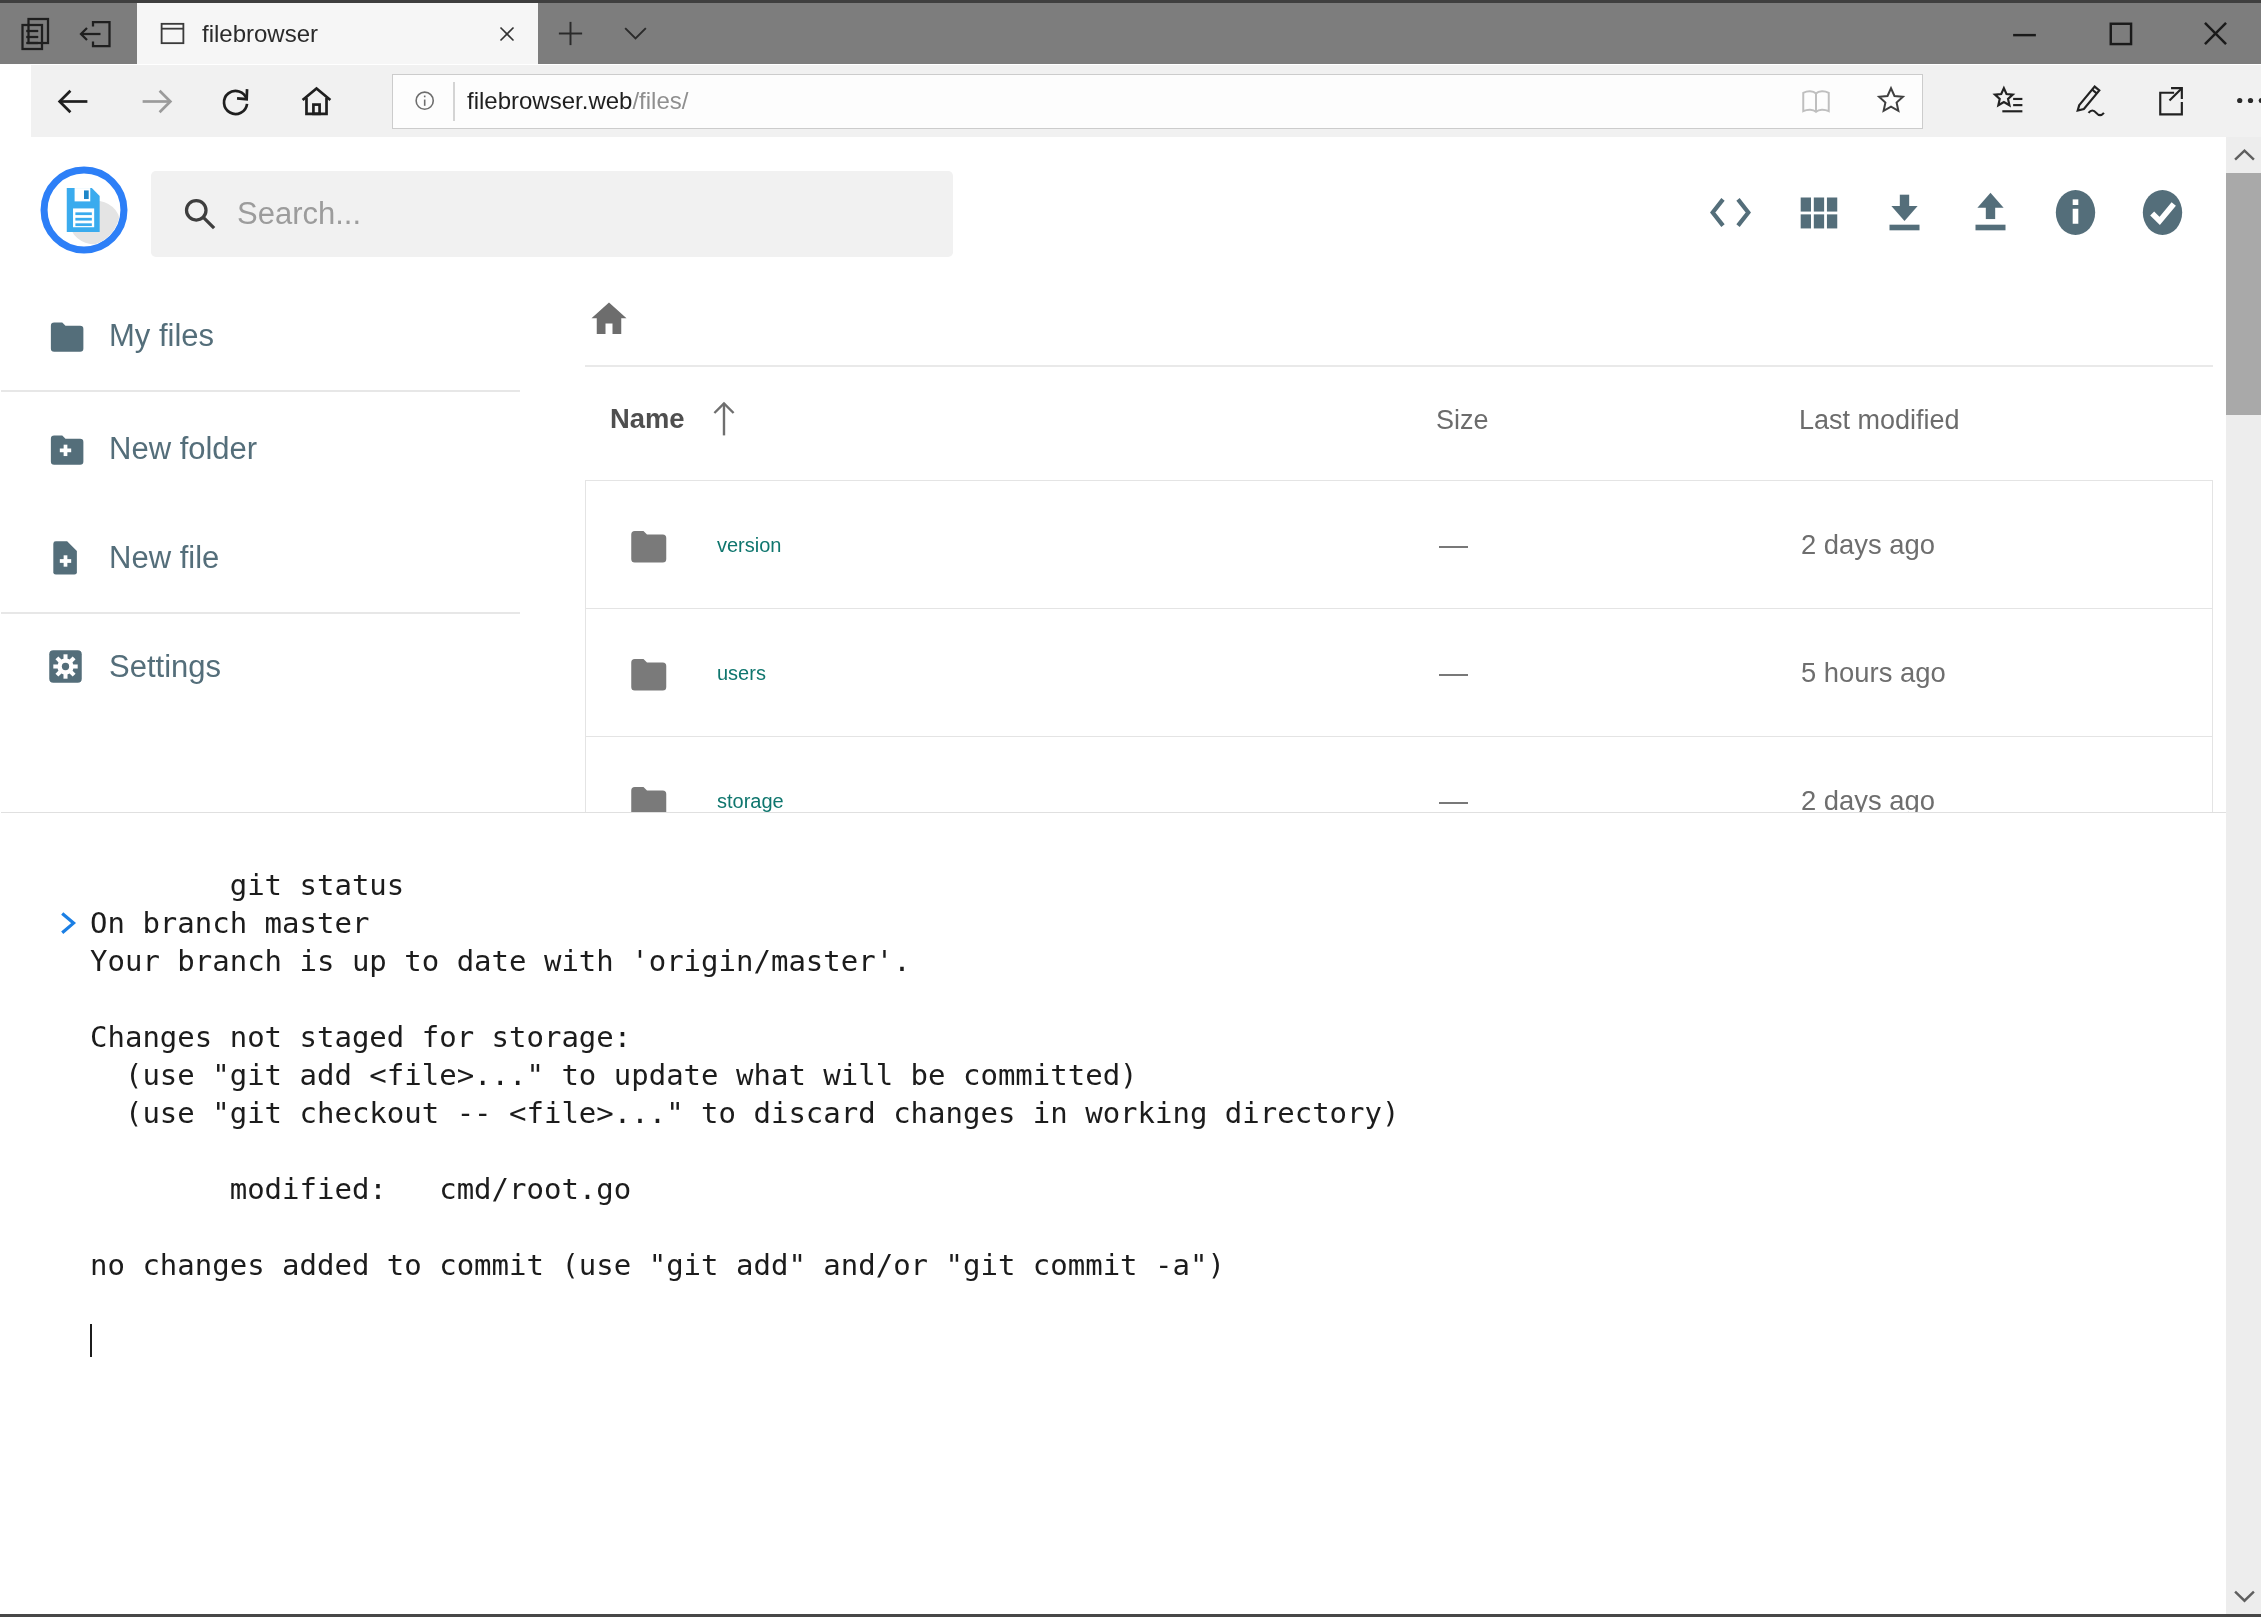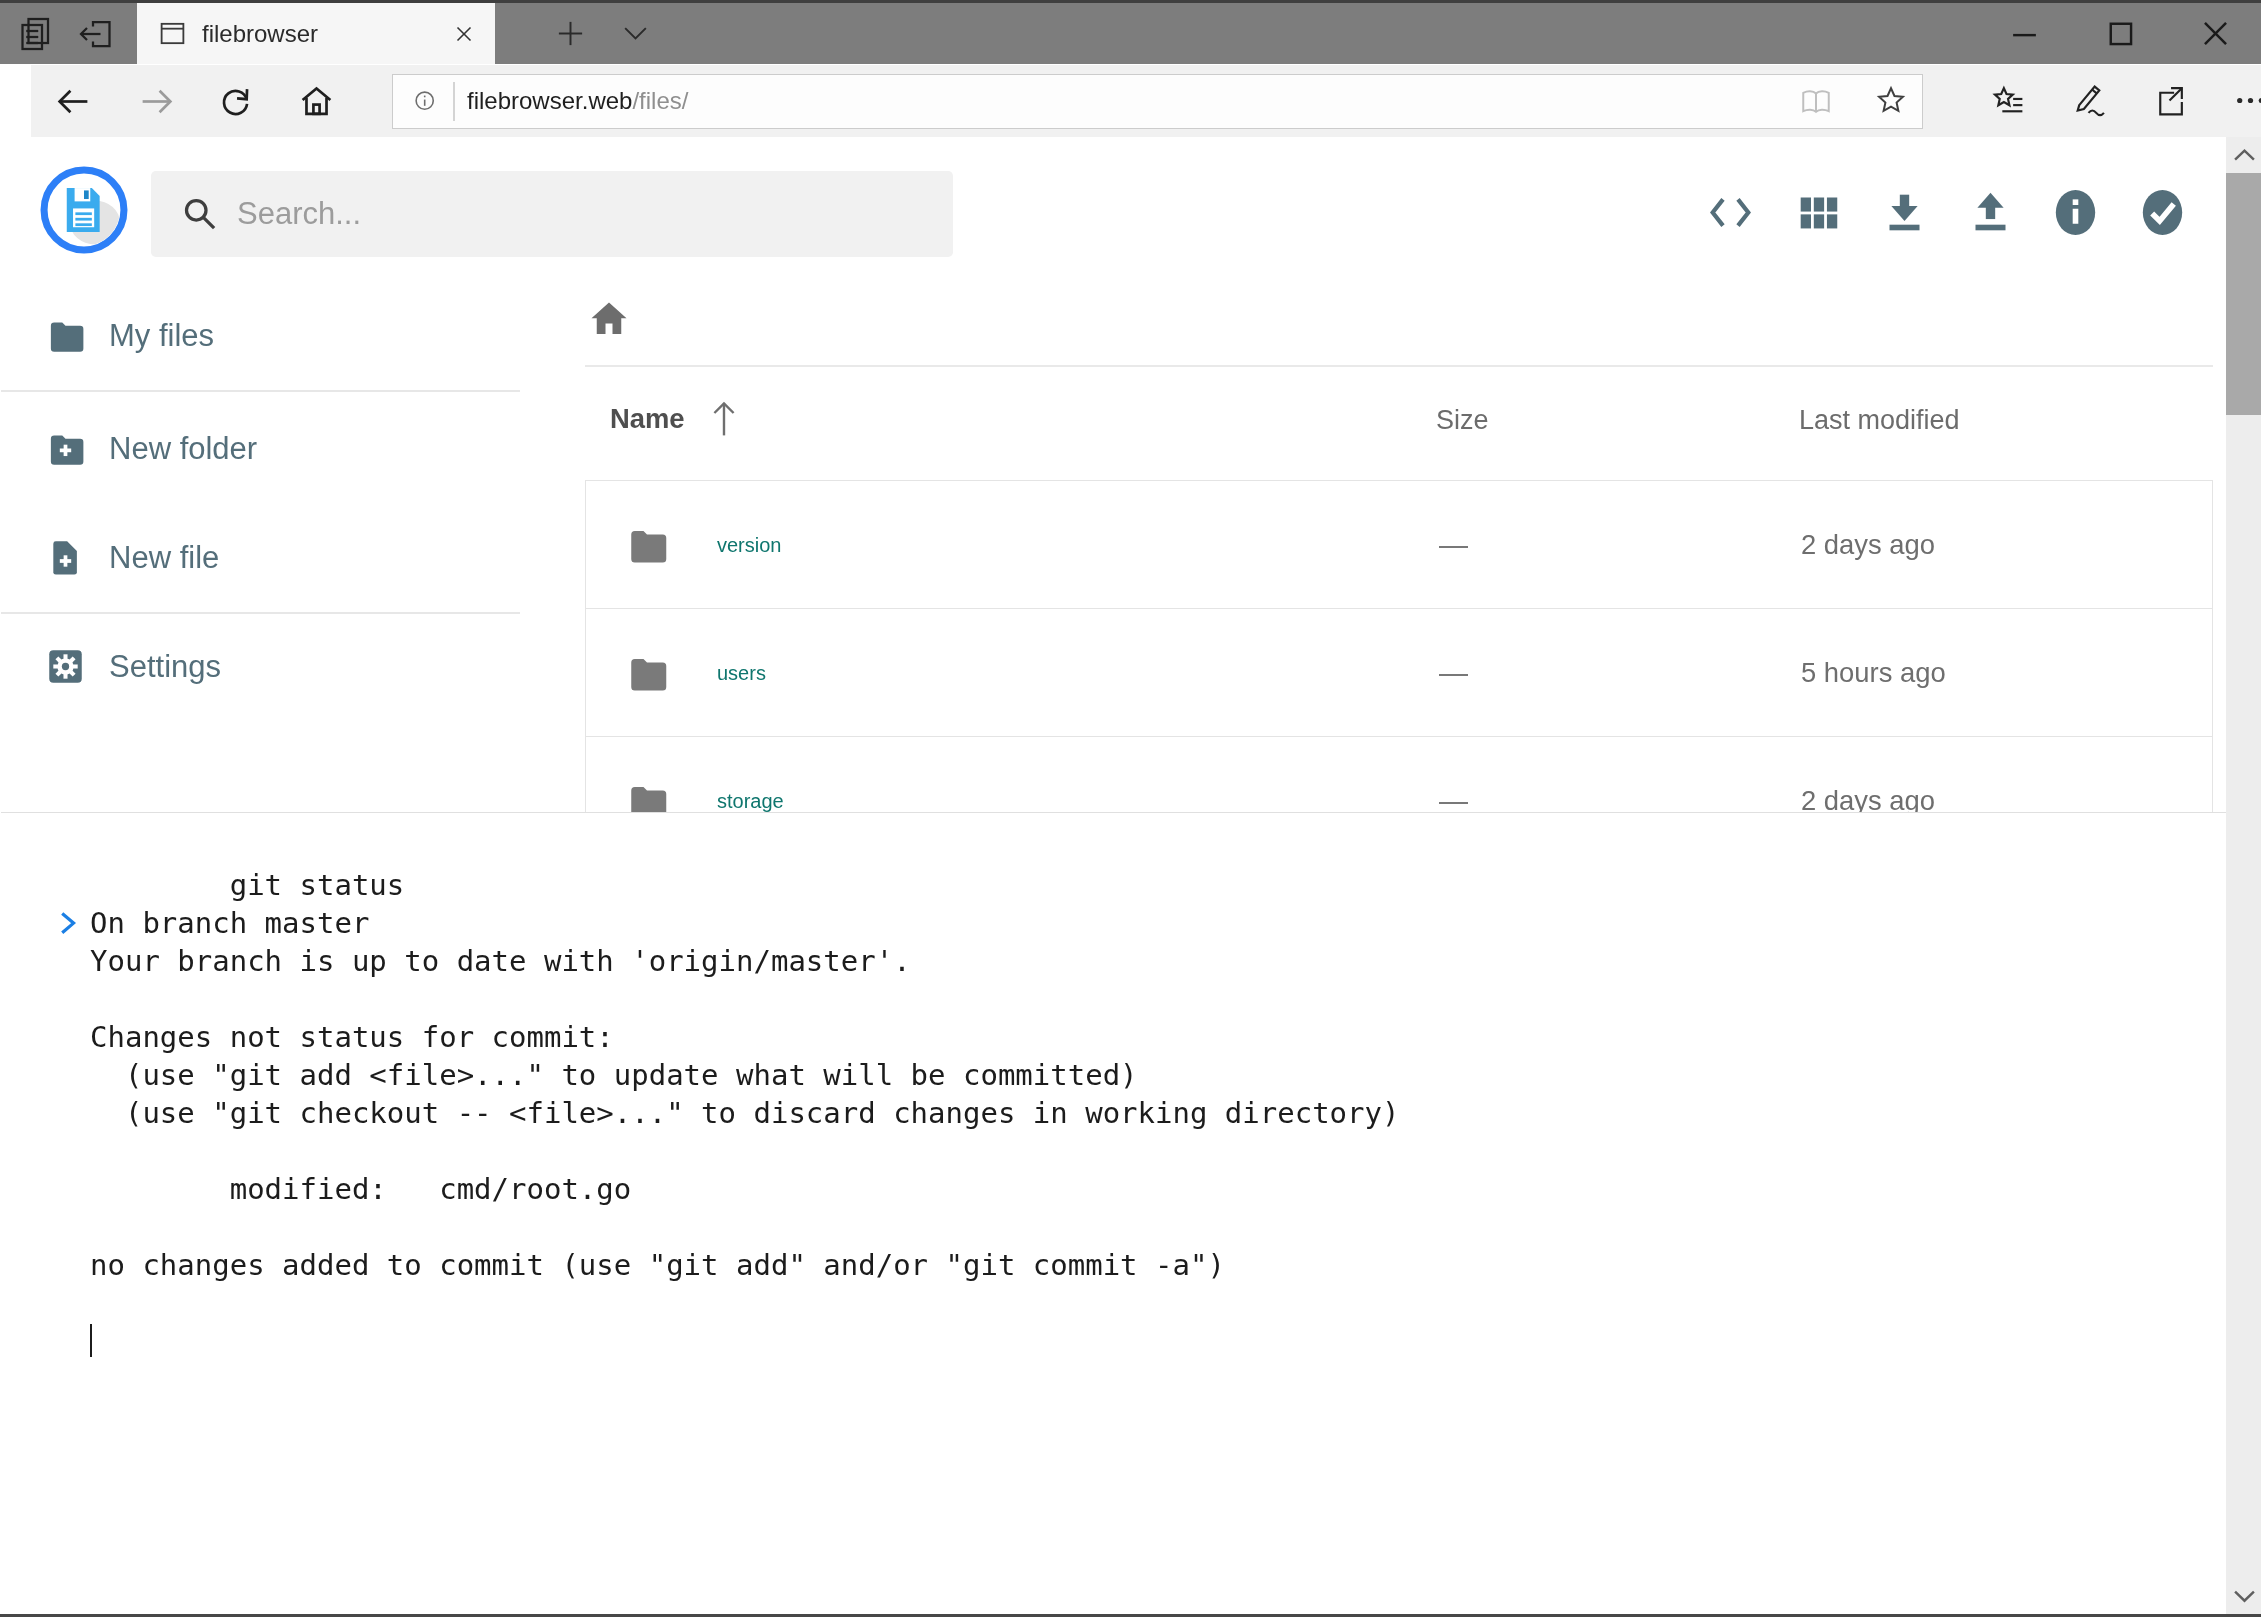--- a/index.html
+++ b/index.html
@@ -11,21 +11,21 @@
   svg { display:block; }
 
   
   .topline { position:absolute; left:0; top:0; width:2261px; height:3.2px; background:#3f3f3f; }
   .bottomline { position:absolute; left:0; bottom:0; width:2261px; height:3.2px; background:#474747; }
   .tabbar { position:absolute; left:0; top:3.2px; width:2261px; height:61px; background:#7d7d7d; }
   .tb-icon { position:absolute; top:13px; width:36px; height:36px; }
   .tb-icon.i1 { left:18px; }
   .tb-icon.i2 { left:78px; }
   .tab {
-    position:absolute; left:137px; top:0; width:358px; height:61px; background:#f6f6f6;
+    position:absolute; left:137px; top:0; width:401px; height:61px; background:#f6f6f6;
     display:flex; align-items:center;
   }
   .tab-favicon { position:absolute; left:21px; top:16px; width:29px; height:29px; }
   .tab-title { position:absolute; left:65px; top:0; line-height:61px; font-size:24px; color:#2b2b2b; }
   .tab-close { position:absolute; right:18px; top:18px; width:26px; height:26px; }
   .newtab-btn { position:absolute; left:555px; top:15.3px; width:31px; height:31px; }
   .tabchev-btn { position:absolute; left:620px; top:19.4px; width:31px; height:24px; }
   .winbtn { position:absolute; top:11.3px; width:39px; height:39px; }
   .winbtn.min { left:2005px; } .winbtn.max { left:2101px; } .winbtn.cls { left:2196px; }
 
@@ -430,21 +430,21 @@
         <span class="prompt-chev">
           <svg viewBox="0 0 24 30" fill="none" stroke="#1b7fe4" stroke-width="4">
               <polyline points="4,3 18,15 4,27"></polyline>
             </svg>
         </span><span>git status</span>
       </div>
       <div class="tline"></div>
       <div class="tline">On branch master</div>
       <div class="tline">Your branch is up to date with 'origin/master'.</div>
       <div class="tline"></div>
-      <div class="tline">Changes not status for commit:</div>
+      <div class="tline">Changes not staged for storage:</div>
       <div class="tline">  (use "git add &lt;file&gt;..." to update what will be committed)</div>
       <div class="tline">  (use "git checkout -- &lt;file&gt;..." to discard changes in working directory)</div>
       <div class="tline"></div>
       <div class="tline">        modified:   cmd/root.go</div>
       <div class="tline"></div>
       <div class="tline">no changes added to commit (use "git add" and/or "git commit -a")</div>
       <div class="tline"></div>
       <div class="cursor-line">
         <span class="caret"></span>
       </div>

